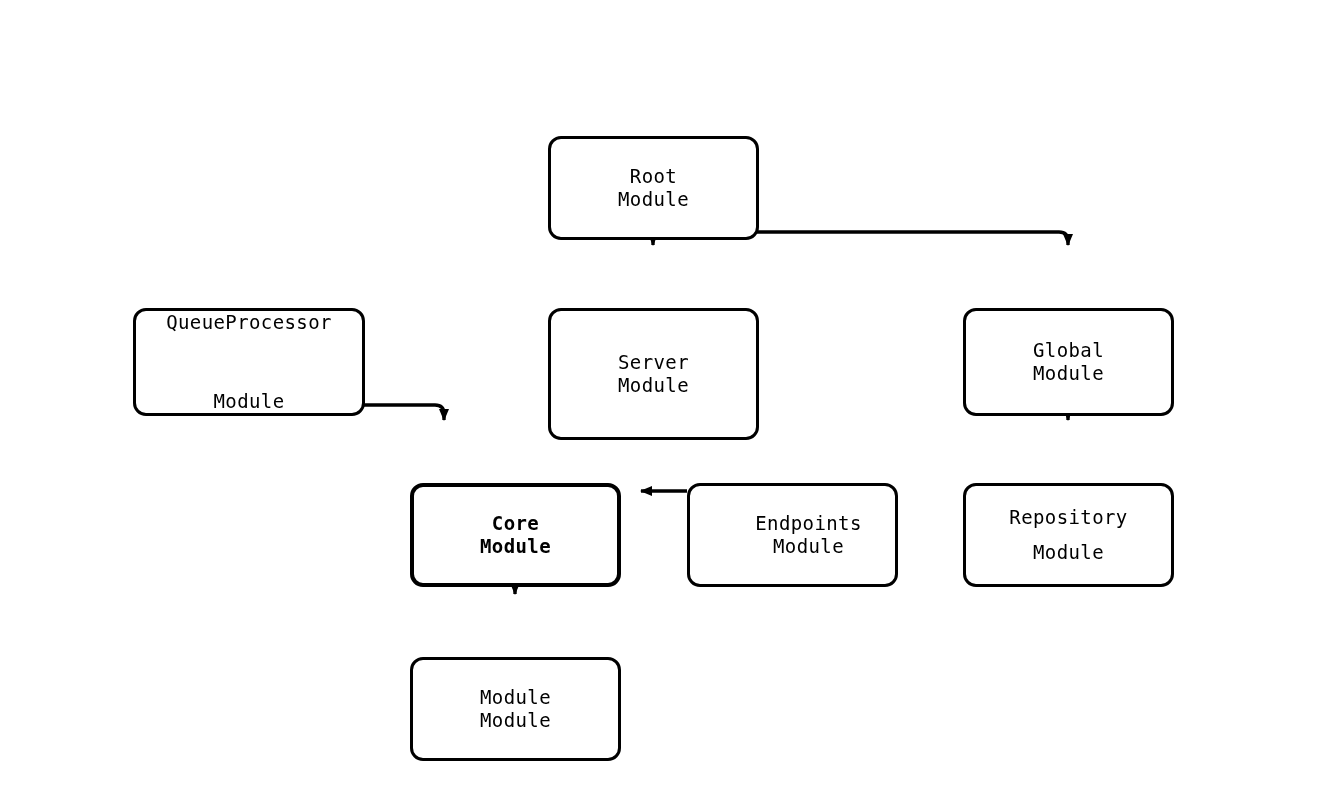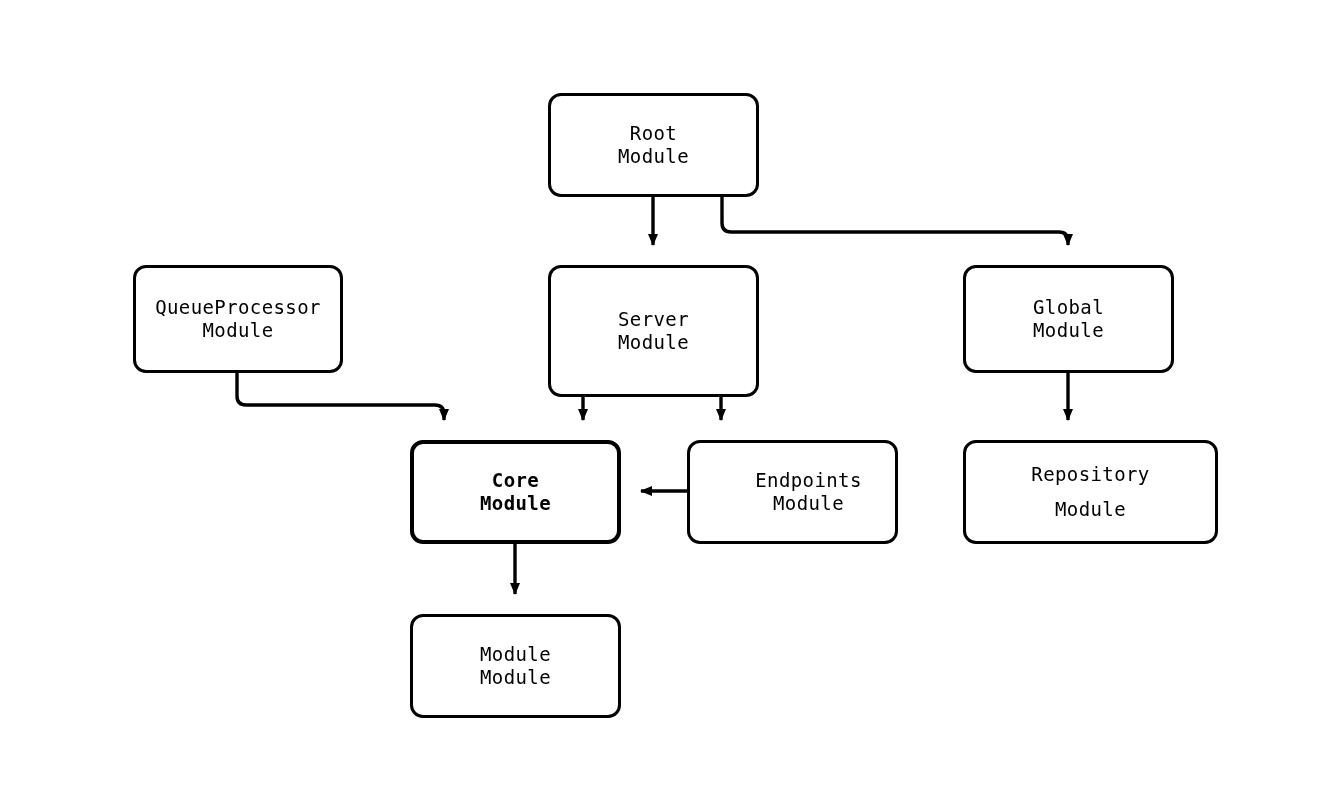--- a/index.html
+++ b/index.html
@@ -28,20 +28,21 @@
     position: absolute;
     box-sizing: border-box;
     background: #ffffff;
     border: 3.2px solid #000000;
     border-radius: 13px;
     display: flex;
     flex-direction: column;
     align-items: center;
     justify-content: center;
     z-index: 2;
+    margin-top: 43px;
   }
   .node .line {
     font-family: "DejaVu Sans Mono", "Liberation Mono", monospace;
     font-size: 19px;
     line-height: 23px;
     color: #000000;
     letter-spacing: 0.4px;
     white-space: nowrap;
     text-align: center;
   }
@@ -77,21 +78,21 @@
       <path d="M 515 544 L 515 594" marker-end="url(#arrow)"></path>
 
     </g>
   </svg>
 
   <div class="node" style="left:548px; top:93px; width:211px; height:104px;">
     <span class="line">Root</span>
     <span class="line">Module</span>
   </div>
 
-  <div class="node" style="left:133px; top:265px; width:210px; height:108px;">
+  <div class="node" style="left:133px; top:265px; width:232px; height:108px;justify-content:space-between;">
     <span class="line">QueueProcessor</span>
     <span class="line">Module</span>
   </div>
 
   <div class="node" style="left:548px; top:265px; width:211px; height:132px;">
     <span class="line">Server</span>
     <span class="line">Module</span>
   </div>
 
   <div class="node" style="left:963px; top:265px; width:211px; height:108px;">
@@ -102,21 +103,21 @@
   <div class="node" style="left:410px; top:440px; width:211px; height:104px; border-width:4px;font-weight:bold;">
     <span class="line">Core</span>
     <span class="line">Module</span>
   </div>
 
   <div class="node" style="left:687px; top:440px; width:211px; height:104px;padding-left:32px;">
     <span class="line">Endpoints</span>
     <span class="line">Module</span>
   </div>
 
-  <div class="node" style="left:963px; top:440px; width:255px; height:104px;gap:12px;">
+  <div class="node" style="left:963px; top:440px; width:211px; height:104px;gap:12px;">
     <span class="line">Repository</span>
     <span class="line">Module</span>
   </div>
 
   <div class="node" style="left:410px; top:614px; width:211px; height:104px;">
     <span class="line">Module</span>
     <span class="line">Module</span>
   </div>
 
 </div>

